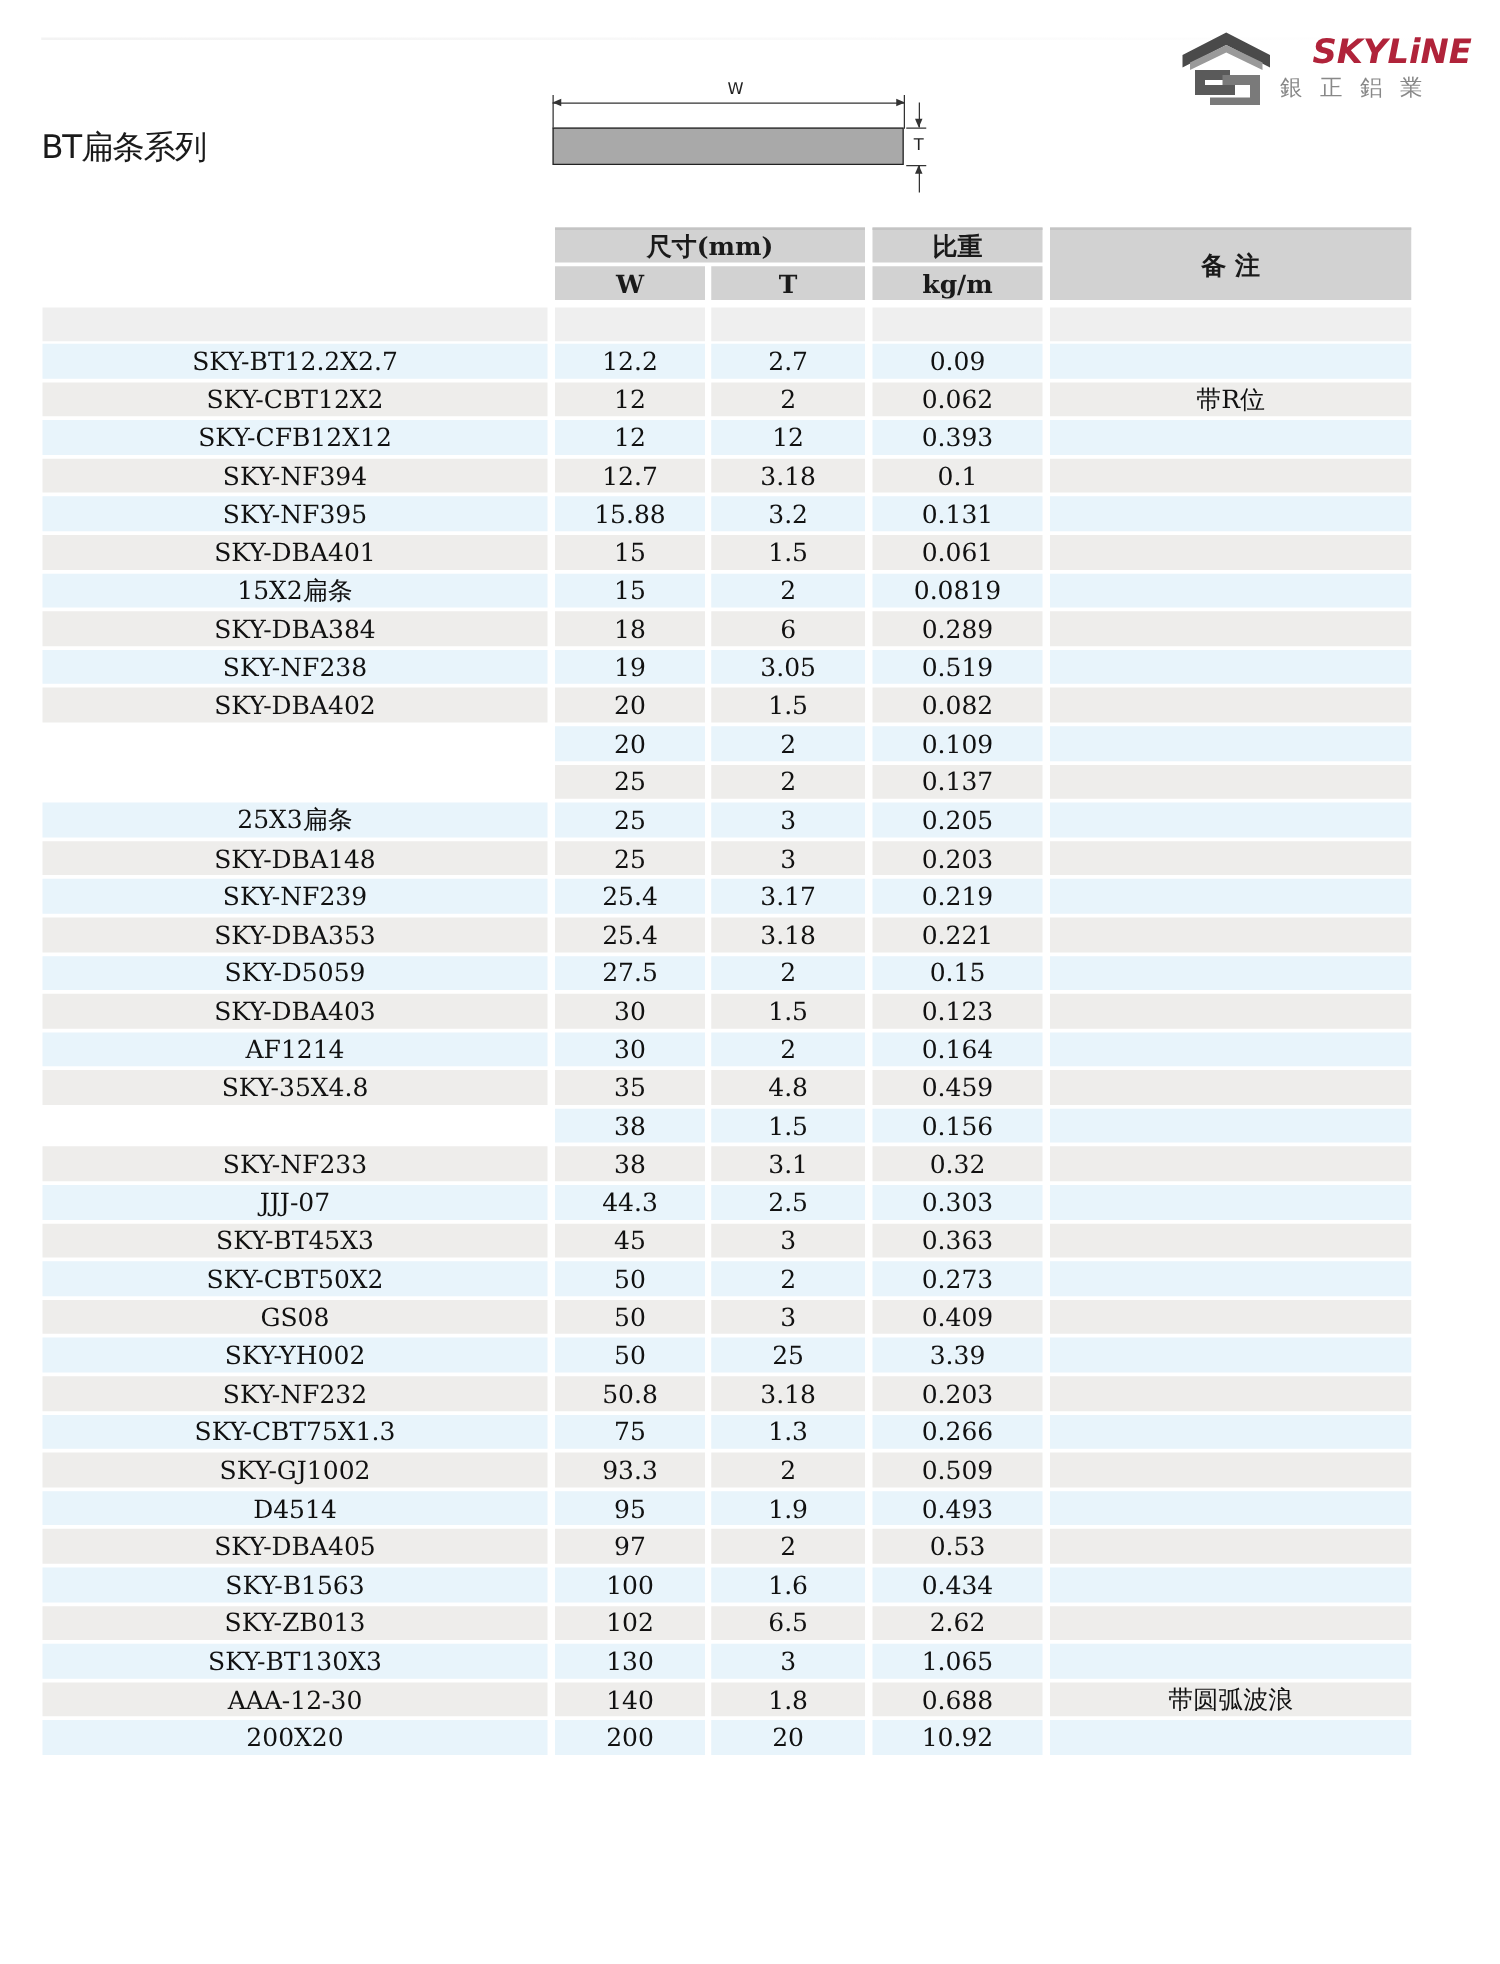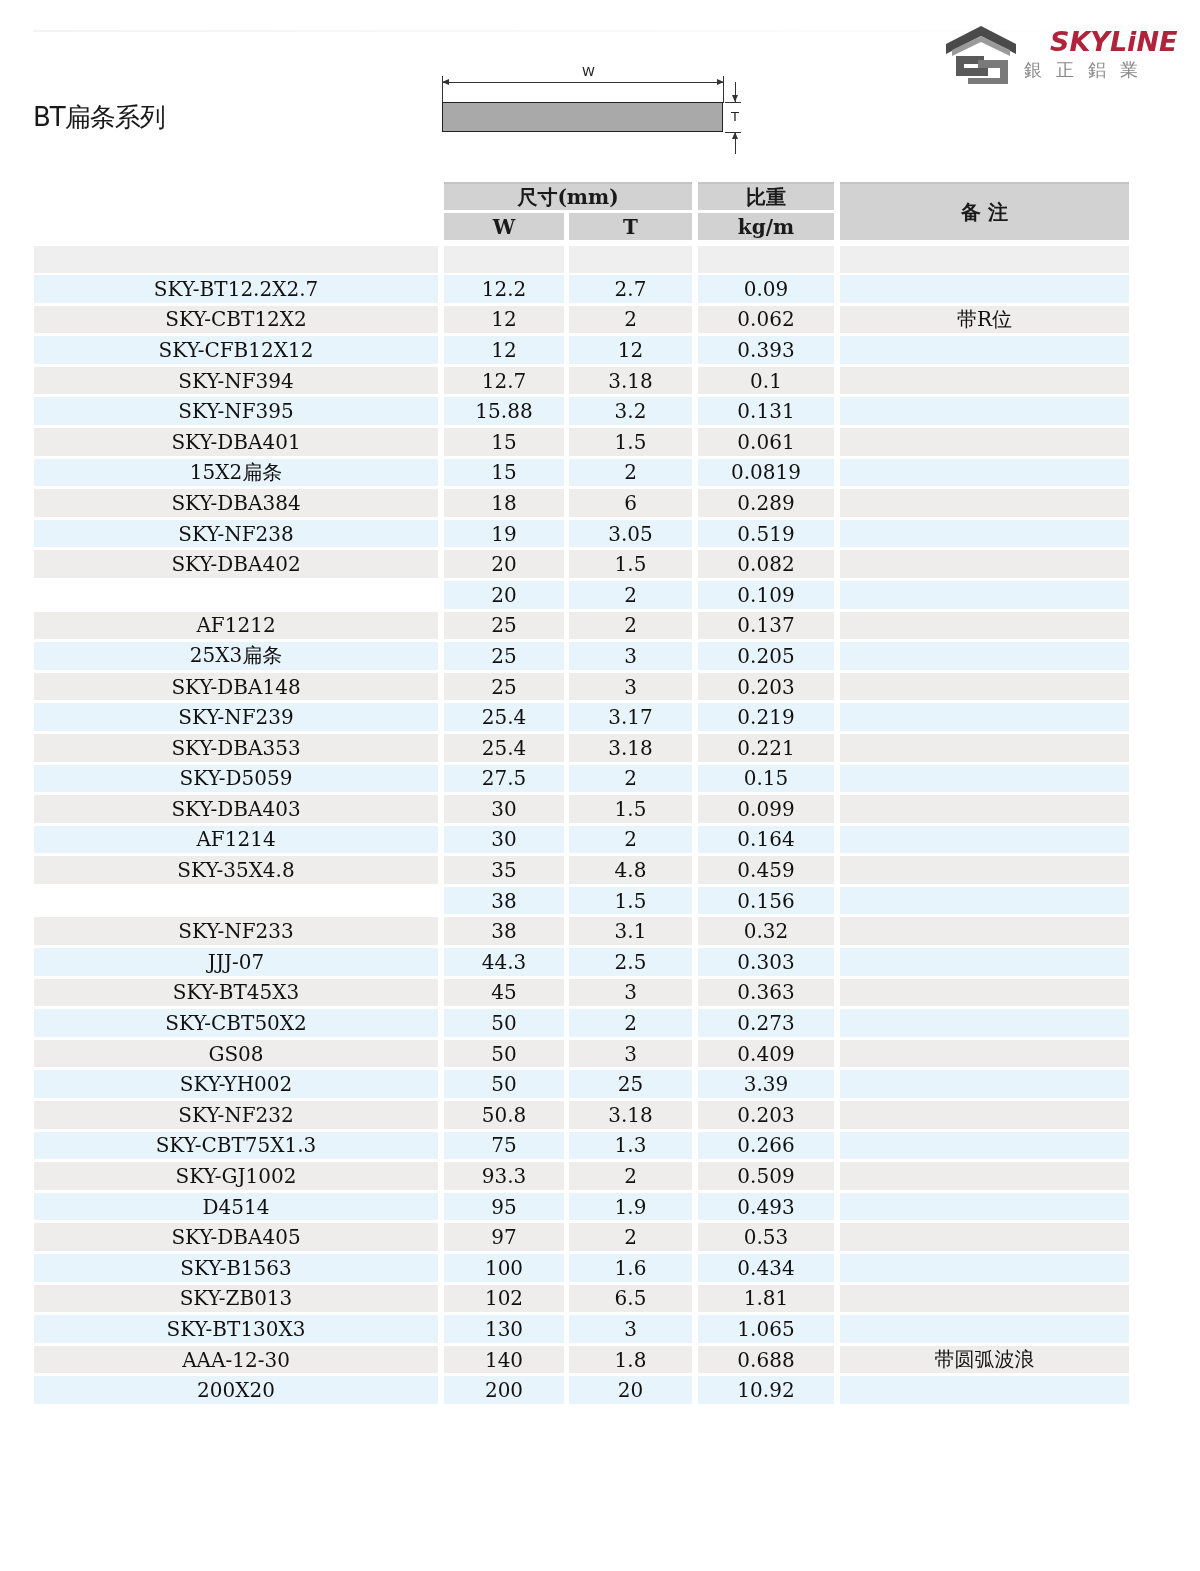--- a/index.html
+++ b/index.html
@@ -169,21 +169,20 @@
         <div class="cell c4">0.082</div>
         <div class="cell c5"></div>
       </div>
       <div class="row odd">
         <div class="cell c2">20</div>
         <div class="cell c3">2</div>
         <div class="cell c4">0.109</div>
         <div class="cell c5"></div>
       </div>
       <div class="row even">
-        <div class="cell c1">AF1212</div>
         <div class="cell c2">25</div>
         <div class="cell c3">2</div>
         <div class="cell c4">0.137</div>
         <div class="cell c5"></div>
       </div>
       <div class="row odd">
         <div class="cell c1">25X3扁条</div>
         <div class="cell c2">25</div>
         <div class="cell c3">3</div>
         <div class="cell c4">0.205</div>
@@ -214,21 +213,21 @@
         <div class="cell c1">SKY-D5059</div>
         <div class="cell c2">27.5</div>
         <div class="cell c3">2</div>
         <div class="cell c4">0.15</div>
         <div class="cell c5"></div>
       </div>
       <div class="row even">
         <div class="cell c1">SKY-DBA403</div>
         <div class="cell c2">30</div>
         <div class="cell c3">1.5</div>
-        <div class="cell c4">0.099</div>
+        <div class="cell c4">0.123</div>
         <div class="cell c5"></div>
       </div>
       <div class="row odd">
         <div class="cell c1">AF1214</div>
         <div class="cell c2">30</div>
         <div class="cell c3">2</div>
         <div class="cell c4">0.164</div>
         <div class="cell c5"></div>
       </div>
       <div class="row even">
@@ -325,21 +324,21 @@
         <div class="cell c1">SKY-B1563</div>
         <div class="cell c2">100</div>
         <div class="cell c3">1.6</div>
         <div class="cell c4">0.434</div>
         <div class="cell c5"></div>
       </div>
       <div class="row even">
         <div class="cell c1">SKY-ZB013</div>
         <div class="cell c2">102</div>
         <div class="cell c3">6.5</div>
-        <div class="cell c4">1.81</div>
+        <div class="cell c4">2.62</div>
         <div class="cell c5"></div>
       </div>
       <div class="row odd">
         <div class="cell c1">SKY-BT130X3</div>
         <div class="cell c2">130</div>
         <div class="cell c3">3</div>
         <div class="cell c4">1.065</div>
         <div class="cell c5"></div>
       </div>
       <div class="row even">

